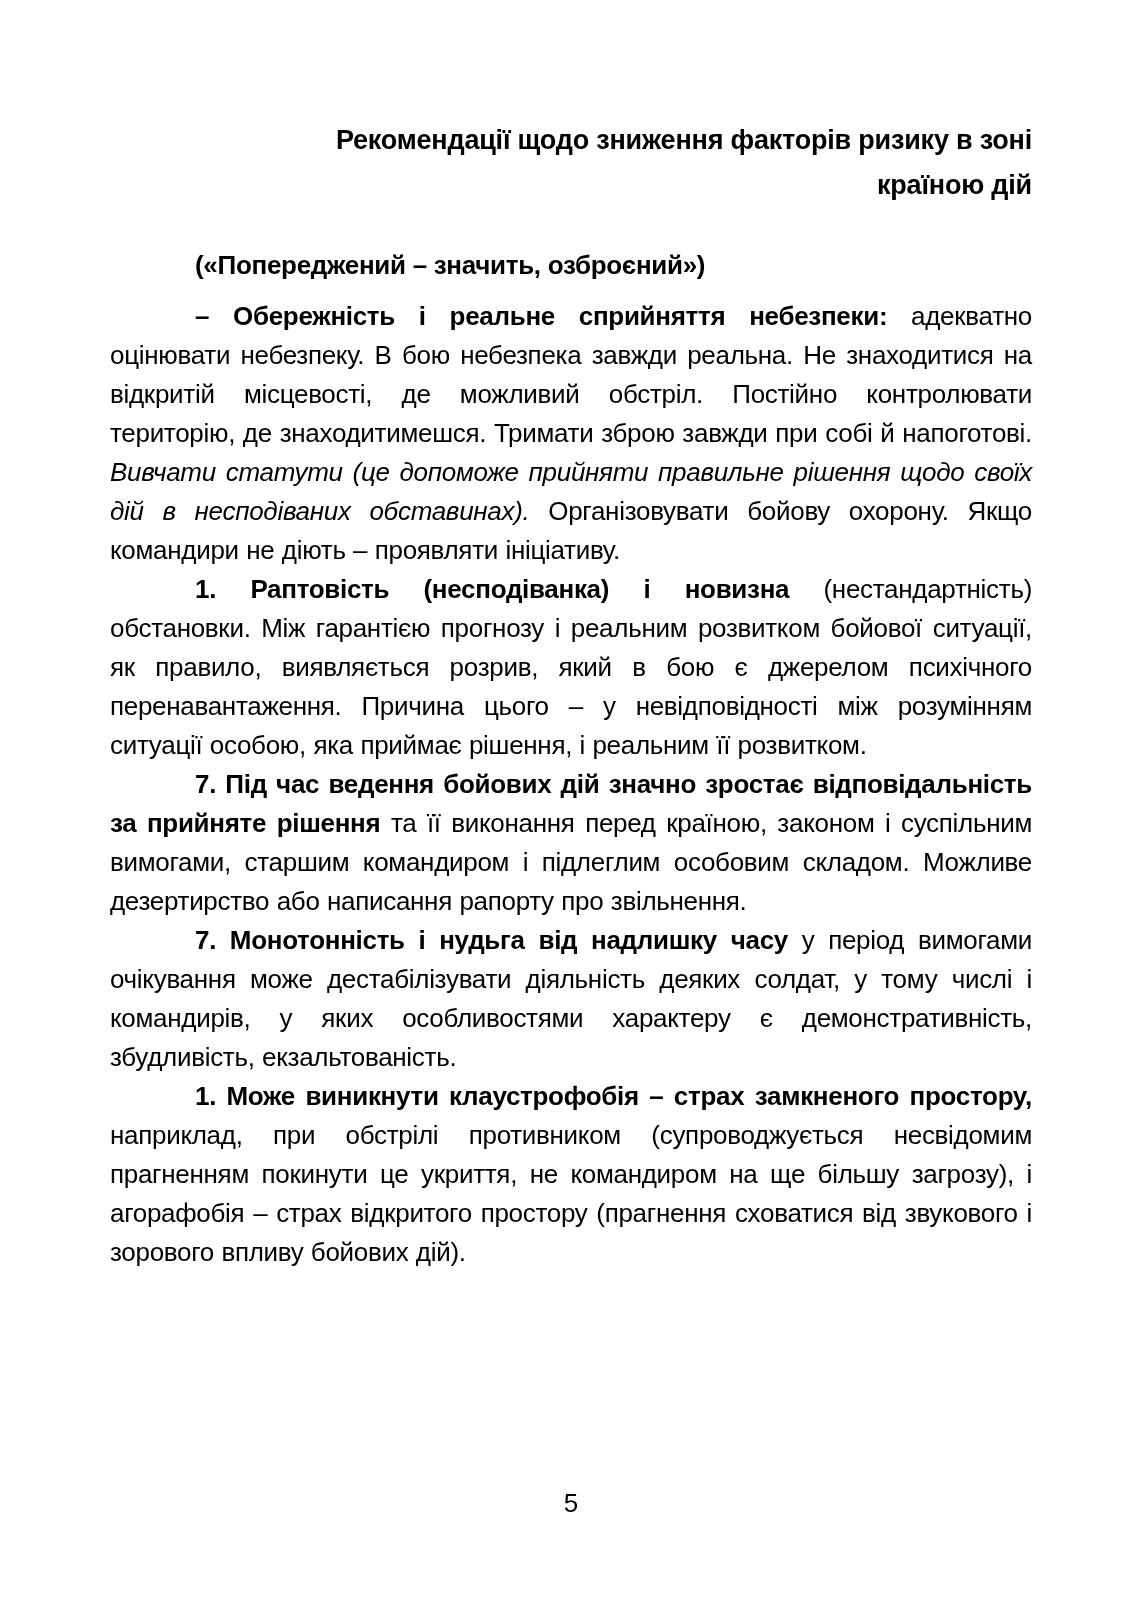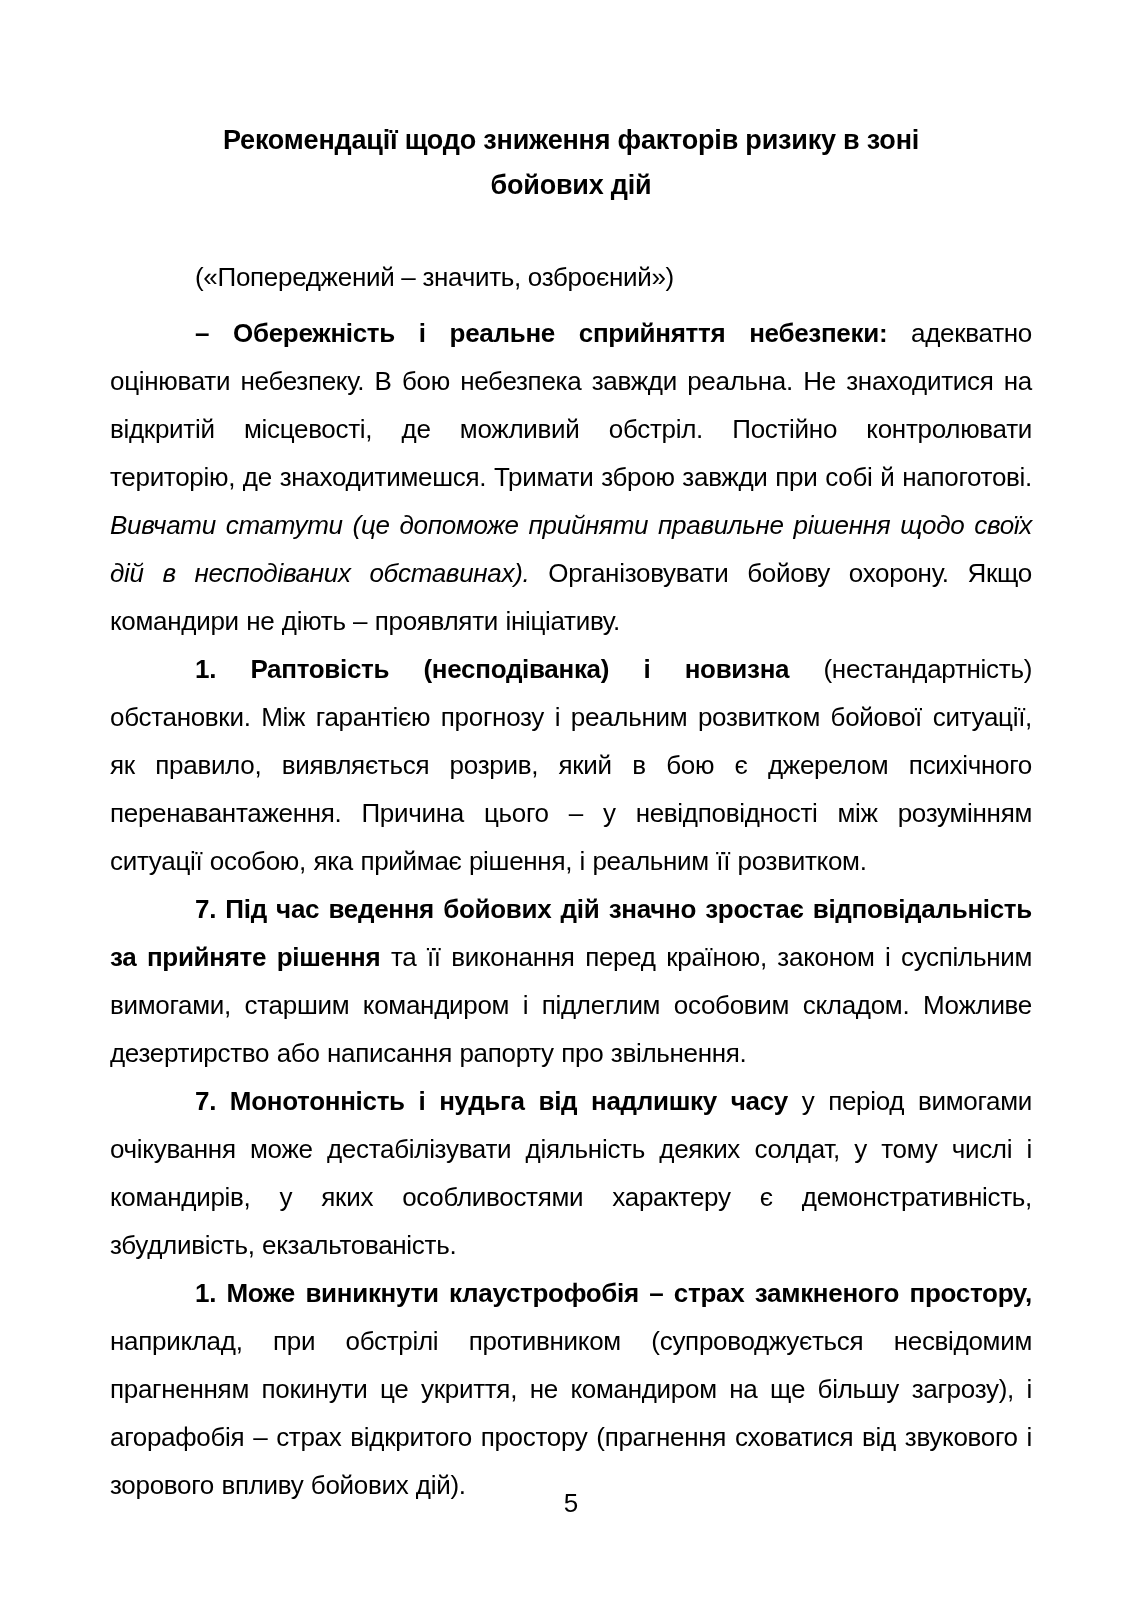--- a/index.html
+++ b/index.html
@@ -15,33 +15,33 @@
     padding: 118px 110px 0 110px;
     overflow: hidden;
   }
   .title {
     font-size: 27px;
     font-weight: bold;
     text-align: center;
     line-height: 45px;
     letter-spacing: -0.2px;
   }
-  .title-line { display: block; }
+  .title-line { display: block; text-align: right; }
   .subtitle {
-    margin-top: 50px;
+    margin-top: 38px;
     font-size: 26px;
-    font-weight: normal;
+    font-weight: bold;
     text-indent: 85px;
     line-height: 39px;
     letter-spacing: -0.3px;
   }
   .body-text { margin-top: 12px; }
   .para {
     font-size: 26px;
-    line-height: 48px;
+    line-height: 39px;
     text-align: justify;
     text-indent: 85px;
     letter-spacing: -0.3px;
     word-spacing: 0.5px;
   }
   .run-bold { font-weight: bold; }
   .run-italic { font-style: italic; }
   .page-number {
     position: absolute;
     bottom: 96px;
@@ -50,21 +50,21 @@
     text-align: center;
     font-size: 26px;
   }
 </style>
 </head>
 <body>
 
 <div class="page">
   <h1 class="title">
     <span class="title-line">Рекомендації щодо зниження факторів ризику в зоні</span>
-    <span class="title-line">бойових дій</span>
+    <span class="title-line">країною дій</span>
   </h1>
   <p class="subtitle">(«Попереджений – значить, озброєний»)</p>
   <div class="body-text">
       <p class="para"><span class="run-bold">– Обережність і реальне сприйняття небезпеки: </span><span class="run-normal">адекватно оцінювати небезпеку. В бою небезпека завжди реальна. Не знаходитися на відкритій місцевості, де можливий обстріл. Постійно контролювати територію, де знаходитимешся. Тримати зброю завжди при собі й напоготові. </span><span class="run-italic">Вивчати статути (це допоможе прийняти правильне рішення щодо своїх дій в несподіваних обставинах). </span><span class="run-normal">Організовувати бойову охорону. Якщо командири не діють – проявляти ініціативу.</span></p>
       <p class="para"><span class="run-bold">1. Раптовість (несподіванка) і новизна </span><span class="run-normal">(нестандартність) обстановки. Між гарантією прогнозу і реальним розвитком бойової ситуації, як правило, виявляється розрив, який в бою є джерелом психічного перенавантаження. Причина цього – у невідповідності між розумінням ситуації особою, яка приймає рішення, і реальним її розвитком.</span></p>
       <p class="para"><span class="run-bold">7. Під час ведення бойових дій значно зростає відповідальність за прийняте рішення </span><span class="run-normal">та її виконання перед країною, законом і суспільним вимогами, старшим командиром і підлеглим особовим складом. Можливе дезертирство або написання рапорту про звільнення.</span></p>
       <p class="para"><span class="run-bold">7. Монотонність і нудьга від надлишку часу </span><span class="run-normal">у період вимогами очікування може дестабілізувати діяльність деяких солдат, у тому числі і командирів, у яких особливостями характеру є демонстративність, збудливість, екзальтованість.</span></p>
       <p class="para"><span class="run-bold">1. Може виникнути клаустрофобія – страх замкненого простору, </span><span class="run-normal">наприклад, при обстрілі противником (супроводжується несвідомим прагненням покинути це укриття, не командиром на ще більшу загрозу), і агорафобія – страх відкритого простору (прагнення сховатися від звукового і зорового впливу бойових дій).</span></p>
     </div>
   <div class="page-number">5</div>

